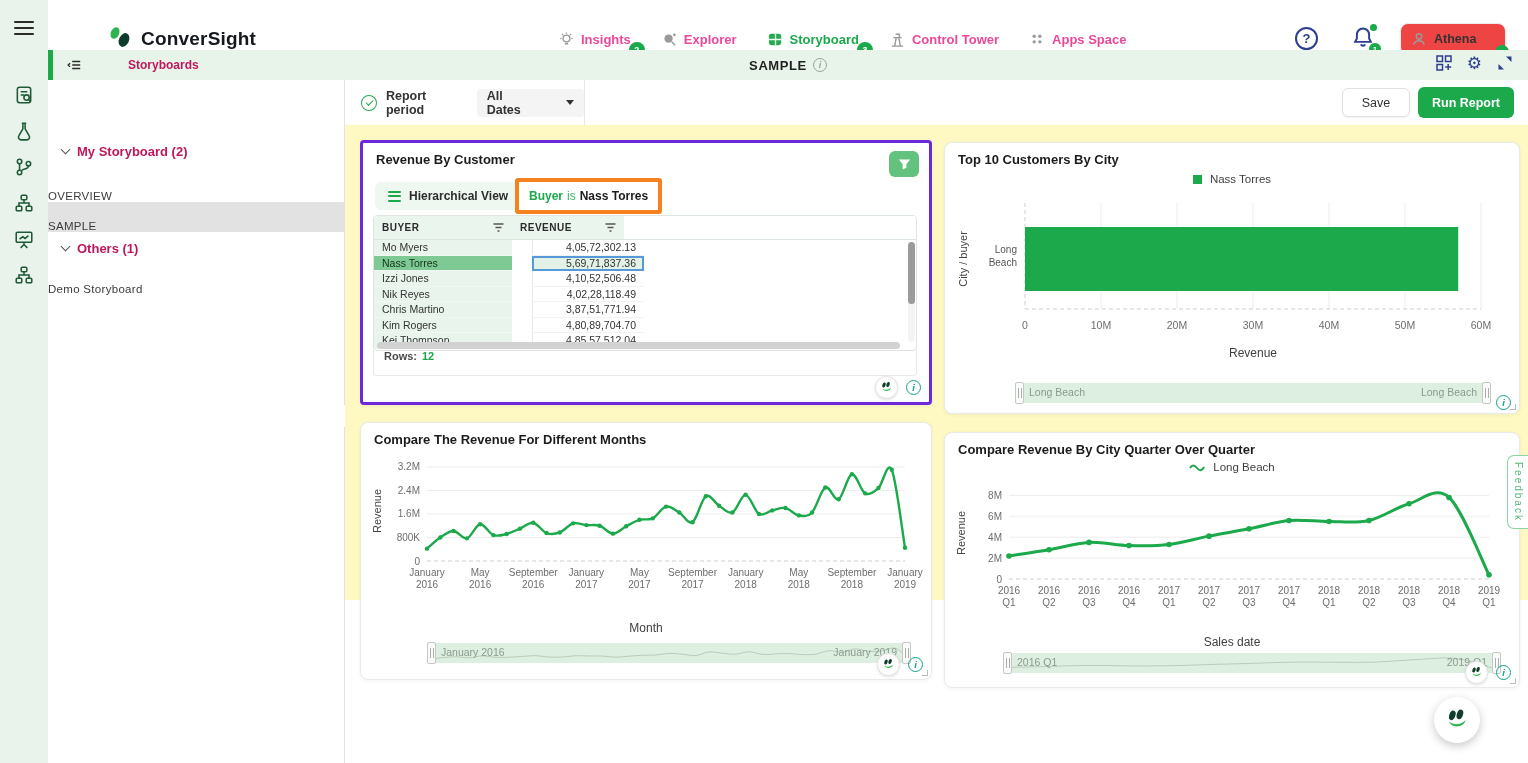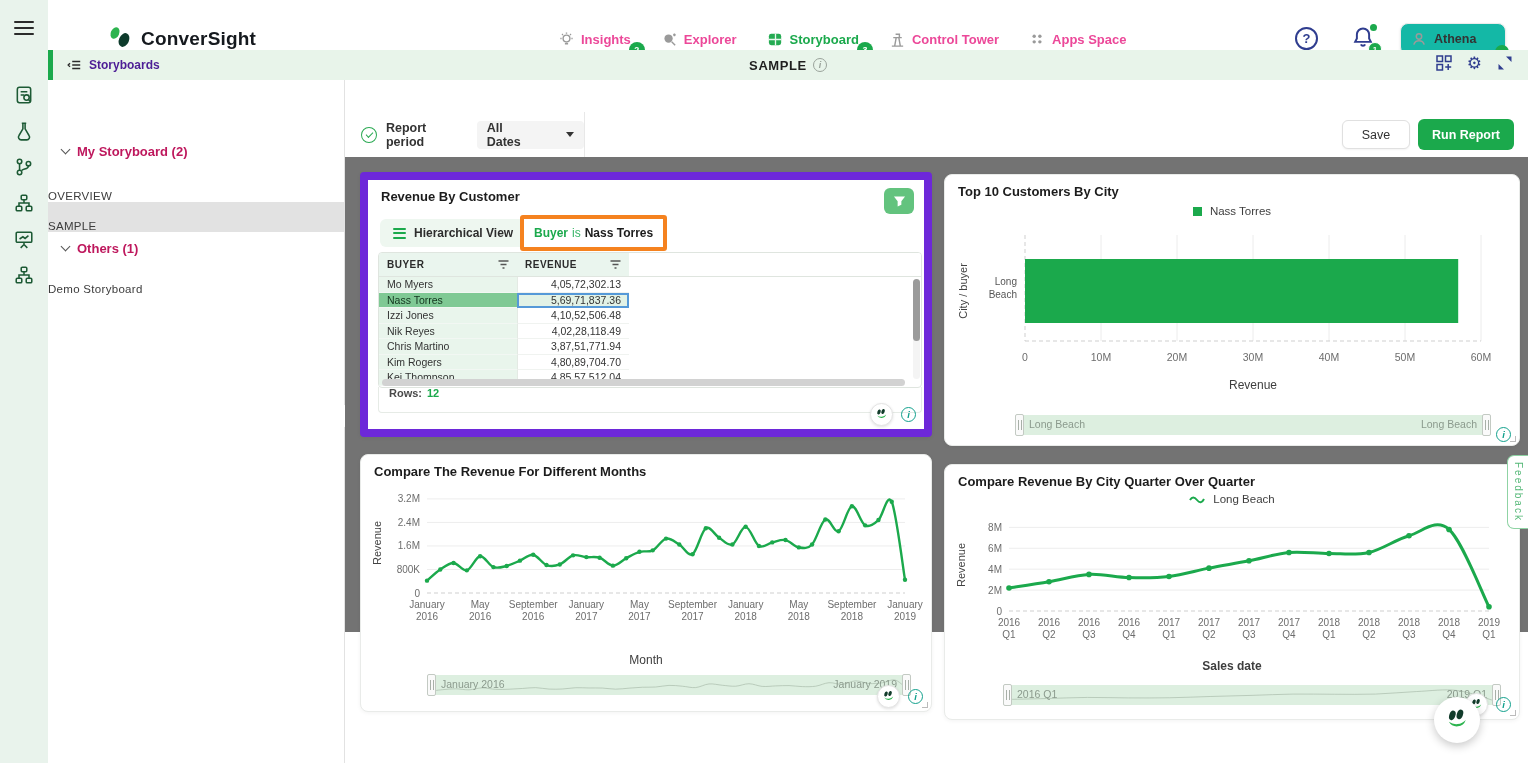--- a/index.html
+++ b/index.html
@@ -26,33 +26,33 @@
     background:#1ba94c; color:#fff; font-size:9px; font-weight:bold; display:flex; align-items:center; justify-content:center; padding:0 4px; }
   .nav-ic { width:17px; height:17px; display:inline-flex; }
   .nav-ic svg { width:17px; height:17px; stroke:#9a9a9a; fill:none; stroke-width:1.5; }
   #help-ic { position:absolute; right:210px; top:13px; width:23px; height:23px; border:2px solid #2f3d8f; border-radius:50%;
     color:#2f3d8f; font-weight:bold; font-size:13px; display:flex; align-items:center; justify-content:center; cursor:pointer; }
   #bell { position:absolute; right:152px; top:12px; width:24px; height:24px; cursor:pointer; }
   #bell svg { width:22px; height:22px; stroke:#2f3d8f; fill:none; stroke-width:1.6; }
   #bell .dot { position:absolute; right:-1px; top:-2px; width:7px; height:7px; background:#1ba94c; border-radius:50%; }
   #bell .bbadge { position:absolute; right:-6px; bottom:-6px; width:14px; height:14px; background:#1ba94c; border:1px solid #fff;
     border-radius:50%; color:#fff; font-size:8px; font-weight:bold; display:flex; align-items:center; justify-content:center; }
-  #userpill { position:absolute; right:22px; top:9px; width:106px; height:32px; background:#14b8a6; border:1px solid #ececec;
+  #userpill { position:absolute; right:22px; top:9px; width:106px; height:32px; background:#ef4444; border:1px solid #ececec;
     border-radius:8px; box-shadow:0 1px 3px rgba(0,0,0,.08); display:flex; align-items:center; gap:7px; padding:12px 10px; cursor:pointer; }
   #userpill svg { width:16px; height:16px; stroke:#9a9a9a; fill:none; stroke-width:1.5; }
   #userpill .uname { font-size:12.5px; font-weight:bold; color:#333; }
   #userpill .ucaret { position:absolute; right:-4px; bottom:-5px; width:14px; height:14px; background:#1ba94c; border-radius:50%; }
   #userpill .ucaret:before { content:""; position:absolute; left:4px; top:6px; border:3px solid transparent; border-top:4px solid #fff; }
 
   
   #sb-bar { position:absolute; left:48px; top:50px; width:1480px; height:30px; background:#e8f4ea; }
   #sb-accent { position:absolute; left:0; top:0; width:5px; height:30px; background:#1ba94c; }
   #sb-title { position:absolute; left:18px; top:0; height:30px; display:flex; align-items:center; gap:7px; }
   #sb-title svg { width:16px; height:16px; stroke:#2b2b2b; fill:none; stroke-width:1.6; }
-  #sb-title .t { font-size:12px; font-weight:bold; color:#4c1d95; }
+  #sb-title .t { font-size:12px; font-weight:bold; color:#be185d;margin-left:39px; }
   #sb-center { position:absolute; left:0; width:100%; top:0; height:30px; display:flex; align-items:center; justify-content:center; gap:6px; }
   #sb-center .t { font-size:13px; font-weight:bold; letter-spacing:.6px; color:#1f1f1f; }
   .info-chip { width:14px; height:14px; border:1.4px solid #9aa39b; color:#9aa39b; border-radius:50%; font-size:9px;
     display:inline-flex; align-items:center; justify-content:center; font-style:italic; font-weight:bold; cursor:pointer; }
   #sb-icons { position:absolute; right:14px; top:4px; display:flex; align-items:center; gap:14px; color:#2f3d8f; }
   #sb-icons svg { width:18px; height:18px; stroke:#2f3d8f; fill:none; stroke-width:1.5; }
   #sb-icons .gear { font-size:17px; color:#2f3d8f; line-height:1; cursor:pointer; }
 
   
   #sidebar { position:absolute; left:48px; top:80px; width:297px; height:683px; background:#fff; border-right:1px solid #e2e2e2; }
@@ -66,21 +66,21 @@
     font-size:13px; font-weight:bold; color:#be185d; cursor:pointer; }
   .chev { width:7px; height:7px; border-left:1.8px solid #555; border-bottom:1.8px solid #555; transform:rotate(-45deg); margin-top:-3px; }
   .tree-item { position:absolute; left:0; width:100%; height:30px; display:flex; align-items:flex-end; 
     font-size:11.5px; color:#3c3c3c; letter-spacing:.3px; cursor:pointer; }
   .tree-item.selected { background:#e2e2e2; }
   #collapse-tab { position:absolute; right:-12px; top:324px; width:12px; height:24px; background:#fff; border:1px solid #e0e0e0;
     border-left:none; border-radius:0 12px 12px 0; cursor:pointer; }
   #collapse-tab:before { content:""; position:absolute; left:2px; top:8px; border:4px solid transparent; border-right:6px solid #1ba94c; margin-left:-4px; }
 
   
-  #main { position:absolute; left:345px; top:80px; width:1183px; height:520px; background:#737373;margin-top:32px; }
+  #main { position:absolute; left:345px; top:80px; width:1183px; height:520px; background:#fef9c3; }
   #toolbar { position:absolute; left:0; top:0; width:100%; height:45px; background:#fff; }
   #tb-left { position:absolute; left:0; top:0; width:240px; height:45px; border-right:1px solid #e8e8e8; display:flex; align-items:center; gap:9px; padding-left:16px; }
   .checkc { width:16px; height:16px; border:1.6px solid #2aa952; border-radius:50%; position:relative; }
   .checkc:before { content:""; position:absolute; left:3.5px; top:4px; width:6px; height:3px; border-left:1.8px solid #2aa952; border-bottom:1.8px solid #2aa952; transform:rotate(-45deg); }
   #tb-left .lab { font-size:12.5px; font-weight:bold; color:#333; }
   #dates-dd { height:28px; background:#f4f4f4; border-radius:4px; display:flex; align-items:center; gap:26px; padding:0 10px; font-size:12.5px; font-weight:bold; color:#333; cursor:pointer; }
   .caret-down { width:0; height:0; border:4px solid transparent; border-top:5px solid #333; margin-top:4px; }
   #save-btn { position:absolute; right:118px; top:8px; width:68px; height:29px; background:#fff; border:1px solid #e0e0e0; border-radius:6px;
     font-size:12.5px; color:#333; display:flex; align-items:center; justify-content:center; cursor:pointer; box-shadow:0 1px 2px rgba(0,0,0,.05); }
   #run-btn { position:absolute; right:14px; top:7px; width:96px; height:31px; background:#1ba94c; border:none; border-radius:6px;
@@ -89,39 +89,39 @@
   .panel { position:absolute; background:#fff; border:1px solid #e9ebe9; border-radius:8px; box-shadow:0 1px 4px rgba(0,0,0,.05); }
   .panel .ptitle { position:absolute; left:13px; top:9px; font-size:13px; font-weight:bold; color:#1c1c1c; }
   .corner { position:absolute; right:3px; bottom:3px; width:6px; height:6px; border-right:1.5px solid #bbb; border-bottom:1.5px solid #bbb; }
   .foot-icons { position:absolute; right:8px; bottom:3px; display:flex; align-items:center; gap:8px; }
   .mini-logo { width:23px; height:23px; background:#fff; border:1px solid #e4e4e4; border-radius:50%; box-shadow:0 1px 3px rgba(0,0,0,.12);
     display:flex; align-items:center; justify-content:center; cursor:pointer; }
   .info-teal { width:15px; height:15px; border:1.5px solid #12a18d; color:#12a18d; border-radius:50%; font-size:9.5px; font-style:italic;
     font-weight:bold; display:flex; align-items:center; justify-content:center; cursor:pointer; }
 
   
-  #p1 { left:15px; top:60px; width:572px; height:265px; border:8px solid #6d28d9; border-radius:4px; }
+  #p1 { left:15px; top:60px; width:572px; height:265px; border:3px solid #6d28d9; border-radius:4px; }
   #p1 .filter-btn { position:absolute; right:10px; top:8px; width:30px; height:26px; background:#63c37e; border-radius:6px;
     display:flex; align-items:center; justify-content:center; cursor:pointer; }
   #p1 .hview { position:absolute; left:12px; top:39px; height:28px; background:#eef7f0; border-radius:6px; display:flex; align-items:center;
     gap:8px; padding:0 13px; font-size:12px; font-weight:bold; color:#2d2d2d; cursor:pointer; }
   .hv-lines { display:inline-block; width:13px; }
   .hv-lines span { display:block; height:2px; background:#1ba94c; margin:2.5px 0; border-radius:1px; }
   #chip-wrap { position:absolute; left:152px; top:35px; border:4px solid #f5821f; border-radius:3px; background:#fff; }
   #chip { height:28px; display:flex; align-items:center; gap:4px; padding:0 10px; font-size:12px; cursor:pointer; }
   #chip .f { color:#1ba94c; font-weight:bold; }
   #chip .o { color:#35b465; }
   #chip .v { color:#1c1c1c; font-weight:bold; }
   #rtable { position:absolute; left:10px; top:72px; width:544px; height:136px; border:1px solid #dfe5df; border-radius:4px; overflow:hidden; background:#fff; }
   .thead { display:grid; grid-template-columns:138px 112px 1fr; height:24px; border-bottom:1px solid #dfe5df; }
   .th { background:#eaf5ee; font-size:10px; font-weight:bold; letter-spacing:.5px; color:#2b2b2b; display:flex; align-items:center;
     justify-content:space-between; padding:0 8px; }
   .th.empty { background:#fff; }
   .th svg { width:11px; height:9px; stroke:#555; stroke-width:1.4; cursor:pointer; }
-  .trow { display:grid; grid-template-columns:138px 112px 1fr; height:15.5px; font-size:10.5px; }
+  .trow { display:grid; grid-template-columns:138px 112px 1fr; height:15.5px; font-size:10.5px;gap:20px; }
   .td-b { background:#e9f5ec; color:#333; display:flex; align-items:center; padding-left:8px; border-bottom:1px solid #f2f7f3; }
   .td-r { background:#fff; color:#333; display:flex; align-items:center; justify-content:flex-end; padding-right:8px;
     border-left:1px solid #e4eae4; border-bottom:1px solid #f0f3f0; }
   .trow.sel .td-b { background:#7fc994; color:#12331d; }
   .trow.sel .td-r { background:#e2f2e6; outline:2px solid #5599d8; outline-offset:-2px; }
   #vscroll { position:absolute; right:1px; top:26px; width:7px; height:100px; background:#f4f4f4; border-radius:4px; }
   #vscroll .thumb { position:absolute; left:0; top:0; width:7px; height:62px; background:#9b9b9b; border-radius:4px; cursor:grab; }
   #hscroll { position:absolute; left:3px; bottom:1px; width:528px; height:7px; }
   #hscroll .thumb { position:absolute; left:0; top:0; height:7px; width:99%; background:#d2d2d2; border-radius:4px; cursor:grab; }
   #rowsbar { position:absolute; left:10px; top:207px; width:544px; height:26px; border:1px solid #e6ebe6; border-top:none;
@@ -146,21 +146,21 @@
   #p2 .legend { top:30px; }
   #p2 svg.chart { position:absolute; left:8px; top:46px; }
   #p2 .slider { left:72px; right:30px; top:240px; }
   #p3 { left:15px; top:342px; width:572px; height:258px; }
   #p3 svg.chart { position:absolute; left:8px; top:26px; }
   #p3 .xlabel { top:198px; }
   #p3 .slider { left:68px; right:22px; top:220px; }
   #p4 { left:599px; top:352px; width:576px; height:256px; }
   #p4 .legend { top:28px; }
   #p4 svg.chart { position:absolute; left:8px; top:46px; }
-  #p4 .xlabel { top:194px;font-weight:bold; }
+  #p4 .xlabel { top:202px; }
   #p4 .slider { left:60px; right:20px; top:220px; }
 
   
   #feedback { position:absolute; right:0; top:455px; width:21px; height:74px; background:#fff; border:1px solid #8fd3a4; border-right:none;
     border-radius:7px 0 0 7px; display:flex; align-items:center; justify-content:center; cursor:pointer; }
   #feedback .t { writing-mode:vertical-rl; font-size:10px; letter-spacing:2px; color:#56b878; }
   #chat-fab { position:absolute; right:48px; bottom:20px; width:46px; height:46px; background:#fff; border-radius:50%;
     box-shadow:0 3px 10px rgba(0,0,0,.22); display:flex; align-items:center; justify-content:center; cursor:pointer; }
 </style>
 </head>

